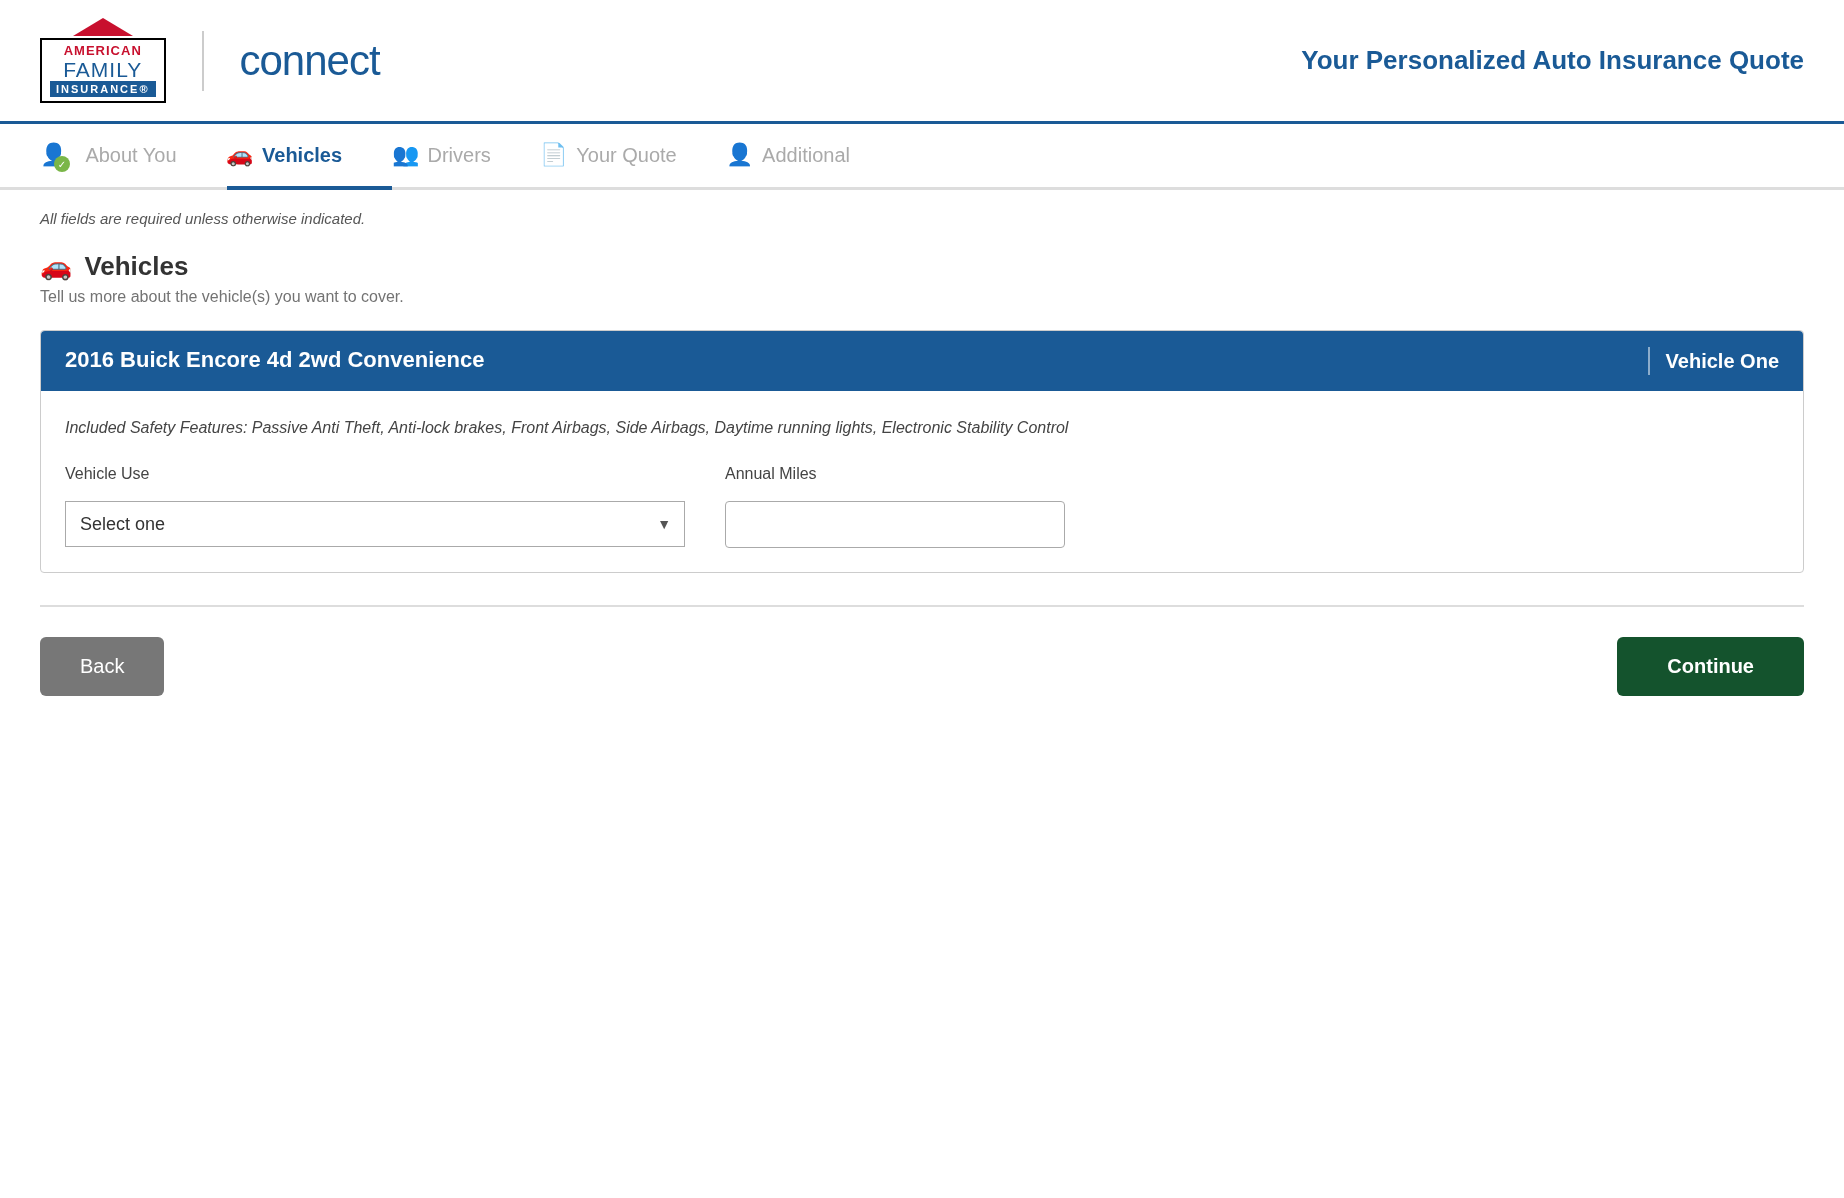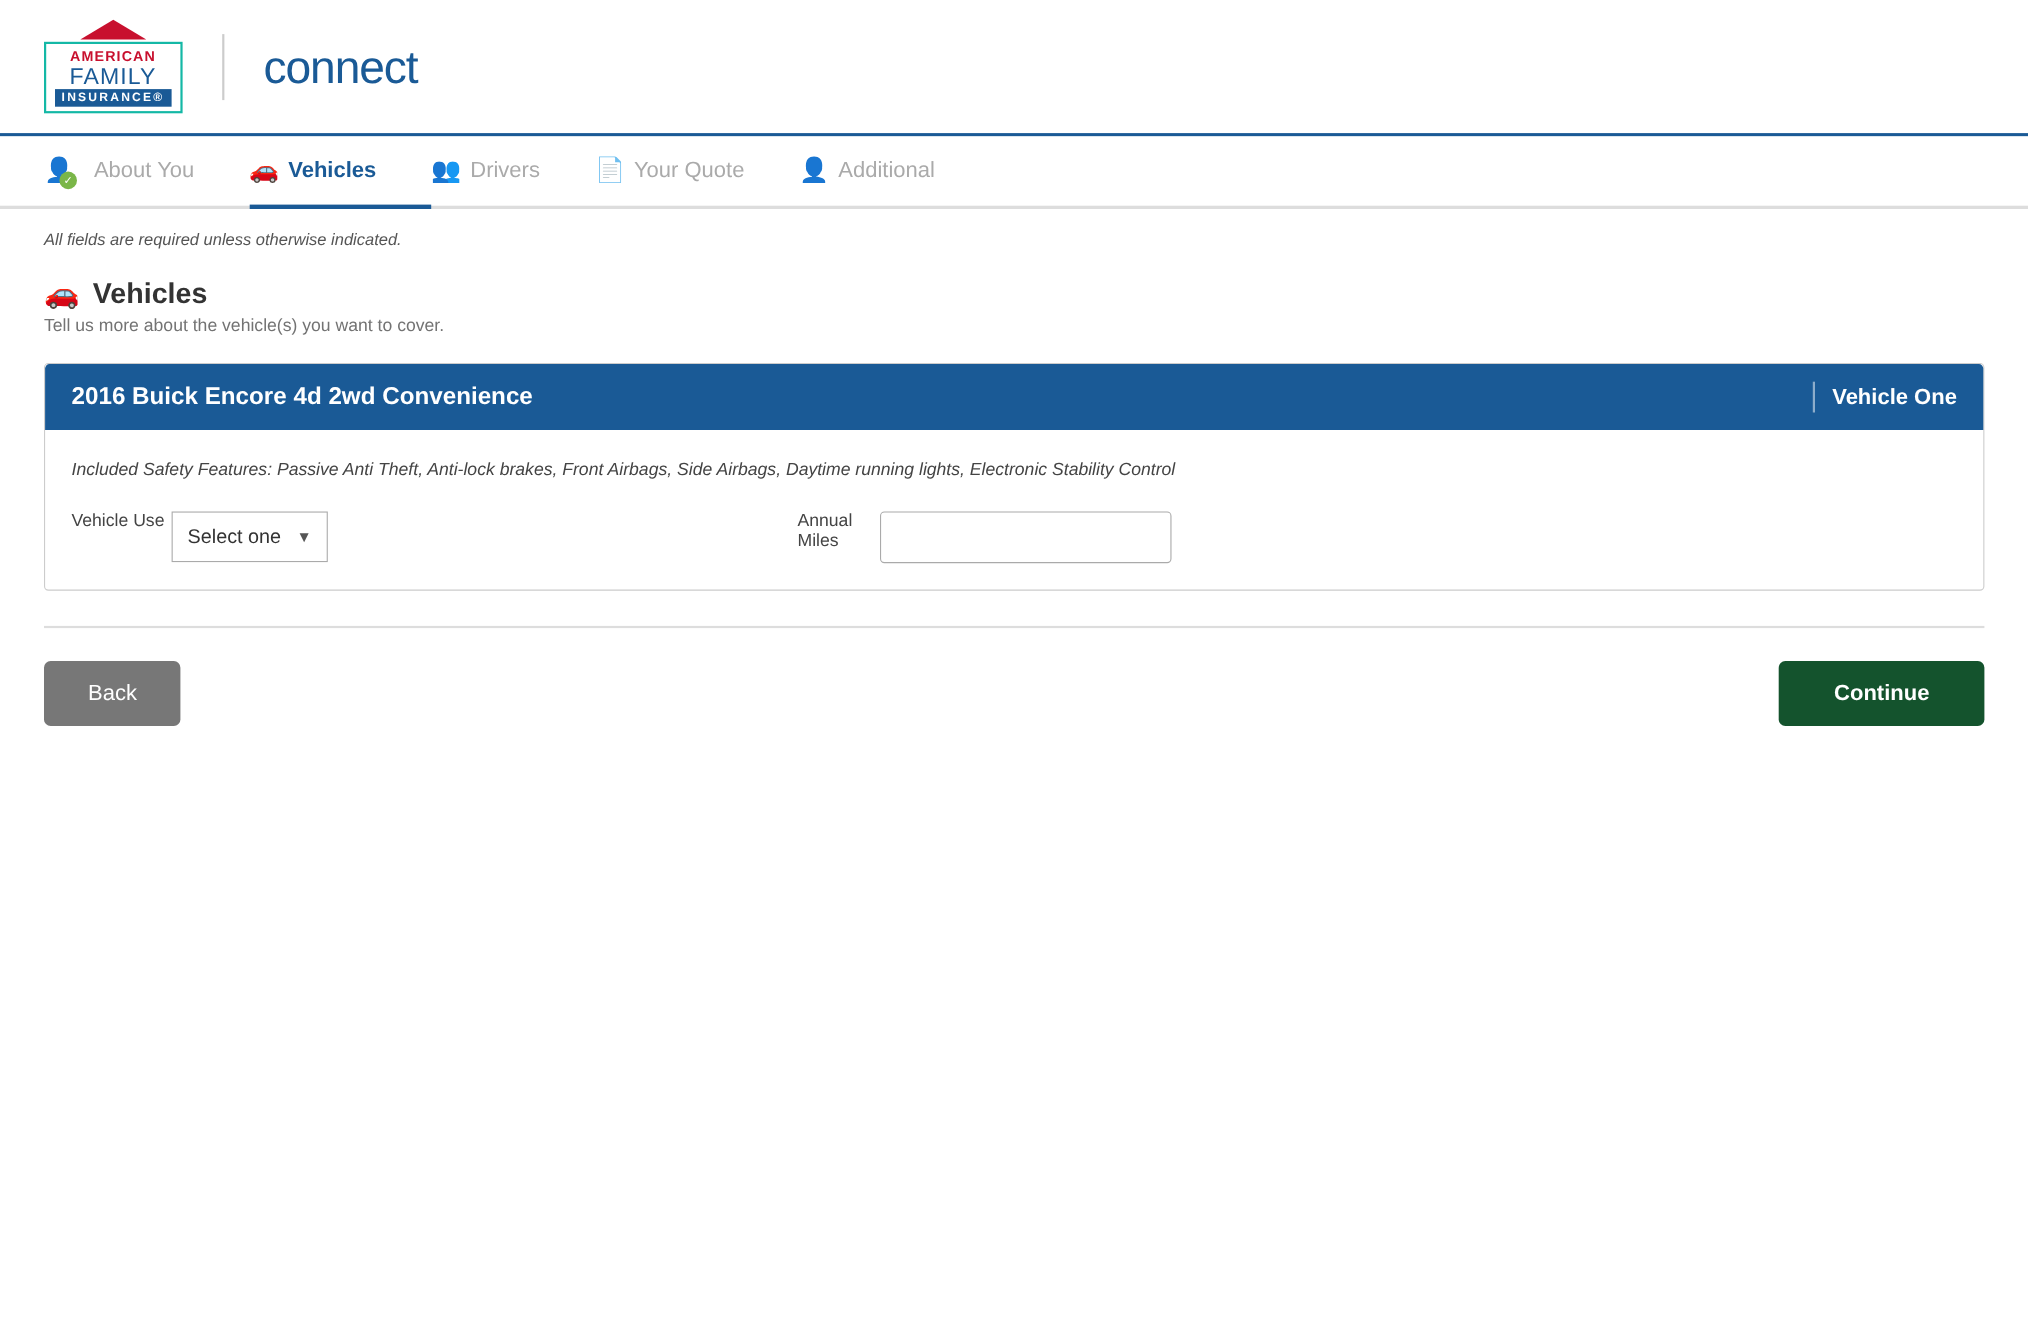--- a/index.html
+++ b/index.html
@@ -14,21 +14,21 @@
     }
     .logo-area {
       display: flex;
       align-items: center;
       gap: 18px;
     }
     .logo-box {
       display: flex;
       flex-direction: column;
       align-items: center;
-      border: 2px solid #14b8a6;
+      border: 2px solid #000000;
       padding: 4px 8px;
       line-height: 1.1;
     }
     .logo-american {
       font-size: 13px;
       font-weight: bold;
       color: #c8102e;
       letter-spacing: 1px;
     }
     .logo-family {
@@ -194,22 +194,22 @@
       margin-bottom: 24px;
       line-height: 1.6;
     }
     .form-row {
       display: flex;
       gap: 40px;
       align-items: flex-start;
     }
     .form-group {
       display: flex;
-      flex-direction: row;
-      gap: 6px;
+      flex-direction: column;
+      gap: 18px;
     }
     .form-group.vehicle-use {
       flex: 0 0 620px;
     }
     .form-group.annual-miles {
       flex: 0 0 340px;
     }
     .form-label {
       font-size: 16px;
       color: #444;
@@ -291,20 +291,21 @@
       <div class="logo-roof"></div>
       <div class="logo-box">
         <span class="logo-american">AMERICAN</span>
         <span class="logo-family">FAMILY</span>
         <span class="logo-insurance">INSURANCE®</span>
       </div>
     </div>
     <div class="logo-divider"></div>
     <span class="connect-text">connect</span>
   </div>
+  <div class="header-tagline">Your Personalized Auto Insurance Quote</div>
 </header>
 
 <nav class="nav-tabs">
   <div class="nav-tab completed" style="position:relative;">
     <span class="tab-icon">👤</span>
     <span class="check-badge">✓</span>
     <span style="margin-left:10px;">About You</span>
   </div>
   <div class="nav-tab active">
     <span class="tab-icon">🚗</span>

